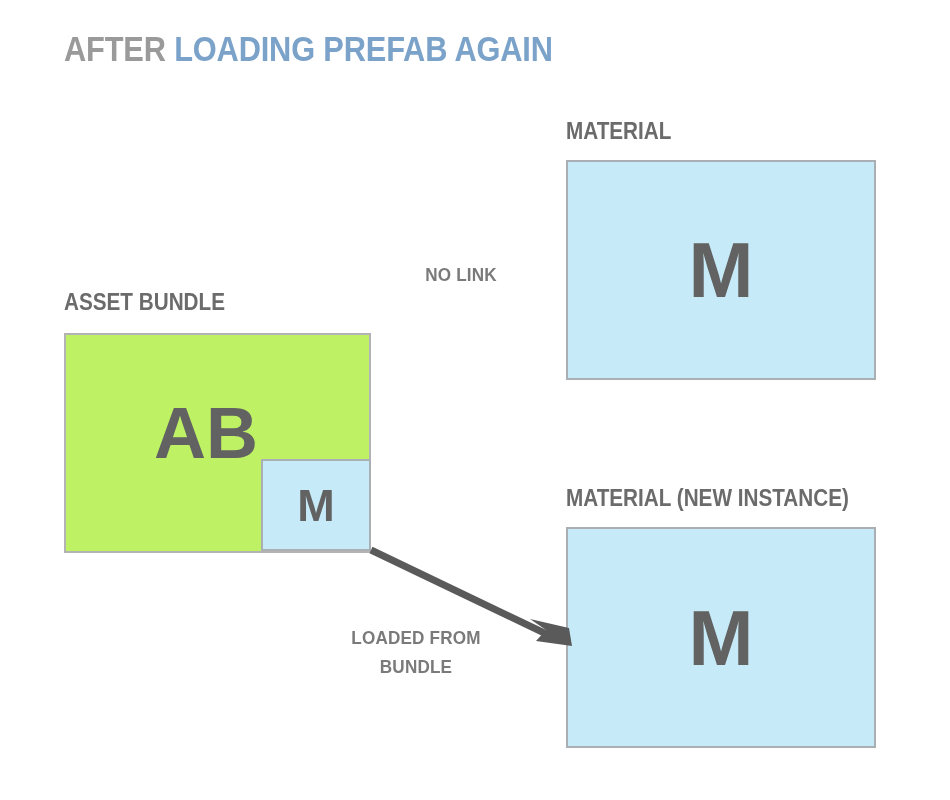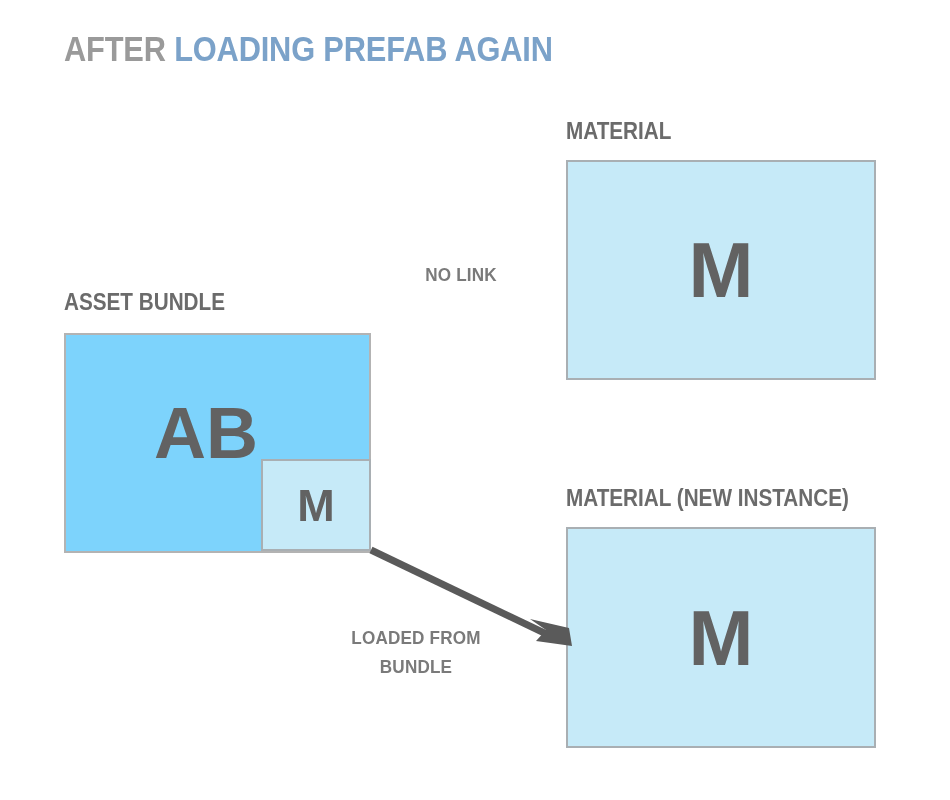--- a/index.html
+++ b/index.html
@@ -52,21 +52,21 @@
   
   .box {
     position: absolute;
     box-sizing: border-box;
     border: 2px solid #a9afb3;
     display: flex;
     align-items: center;
     justify-content: center;
   }
   .box-blue { background: #c6eaf8; }
-  .box-gray { background: #7dd3fc; border-color: #b3b3b3; }
+  .box-gray { background: #bef264; border-color: #b3b3b3; }
 
   .glyph {
     color: #626262;
     font-weight: bold;
     line-height: 1;
     user-select: none;
   }
   .glyph-xl { font-size: 78px; }
   .glyph-md { font-size: 45px; }
 

